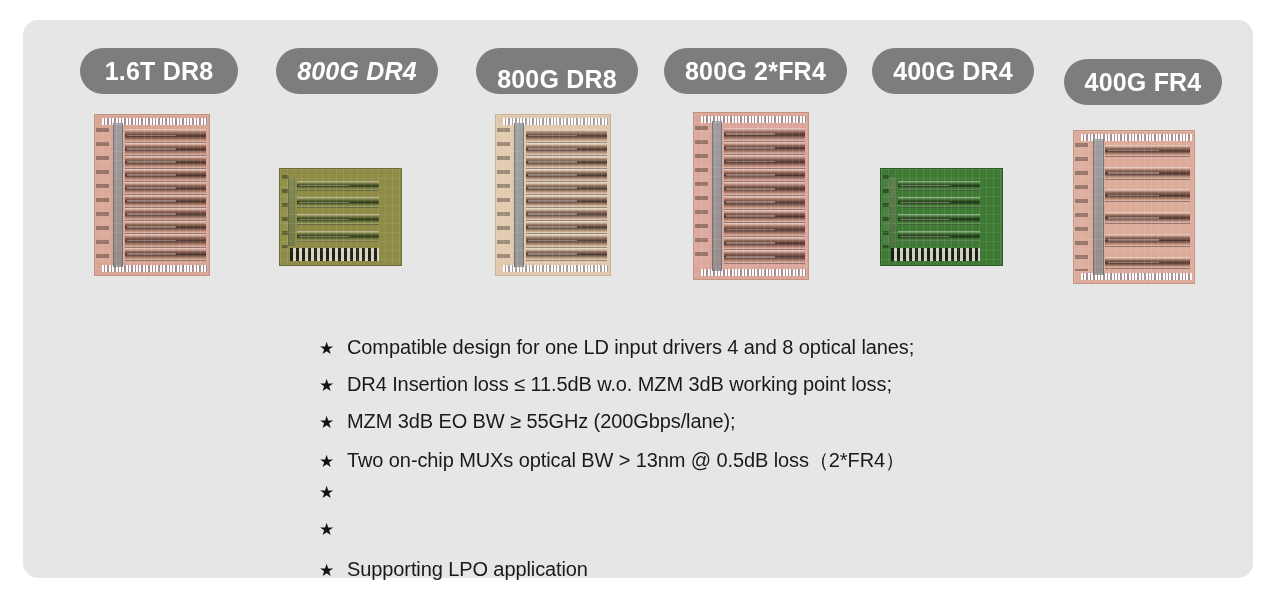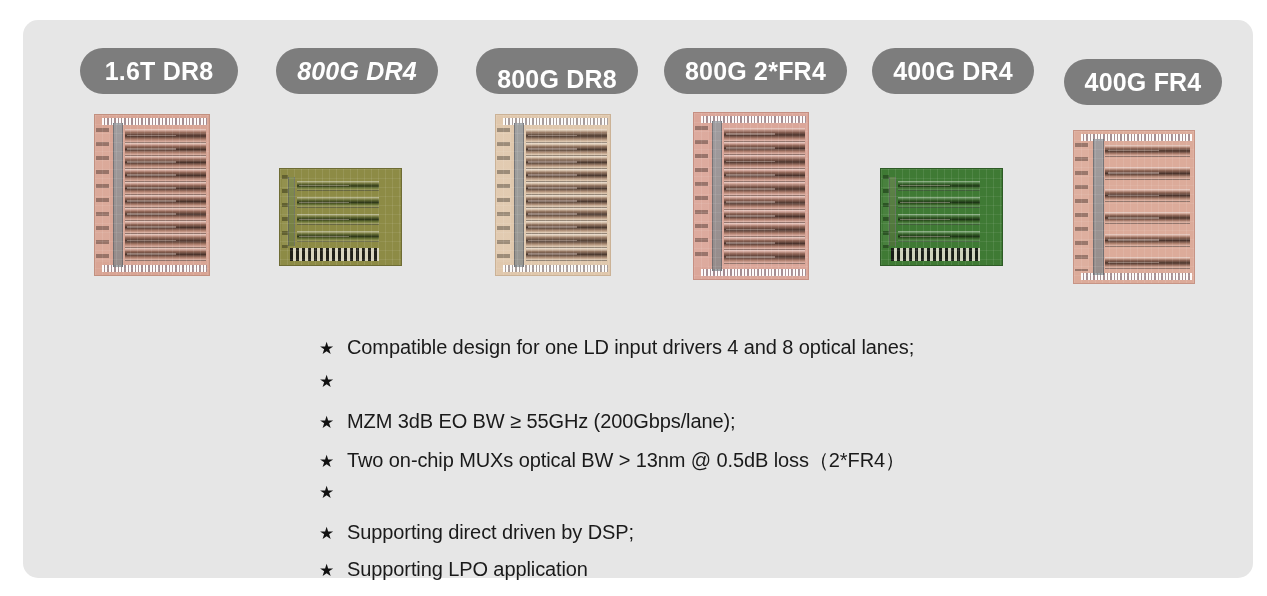--- a/index.html
+++ b/index.html
@@ -334,35 +334,35 @@
       <div class="grid"></div>
     </div>
 
     <div id="bullets">
       <div class="bullet">
         <span class="star">★</span>
         <span class="txt">Compatible design for one LD input drivers 4 and 8 optical lanes;</span>
       </div>
       <div class="bullet">
         <span class="star">★</span>
+        <span class="txt">DR4 Insertion loss ≤ 11.5dB w.o. MZM 3dB working point loss;</span>
       </div>
       <div class="bullet">
         <span class="star">★</span>
         <span class="txt">MZM 3dB EO BW ≥ 55GHz (200Gbps/lane);</span>
       </div>
       <div class="bullet">
         <span class="star">★</span>
         <span class="txt">Two on-chip MUXs optical BW &gt; 13nm @ 0.5dB loss（2*FR4）</span>
       </div>
       <div class="bullet">
         <span class="star">★</span>
       </div>
       <div class="bullet">
         <span class="star">★</span>
-        <span class="txt">Supporting direct driven by DSP;</span>
       </div>
       <div class="bullet">
         <span class="star">★</span>
         <span class="txt">Supporting LPO application</span>
       </div>
     </div>
 
   </div>
 </div>
 

